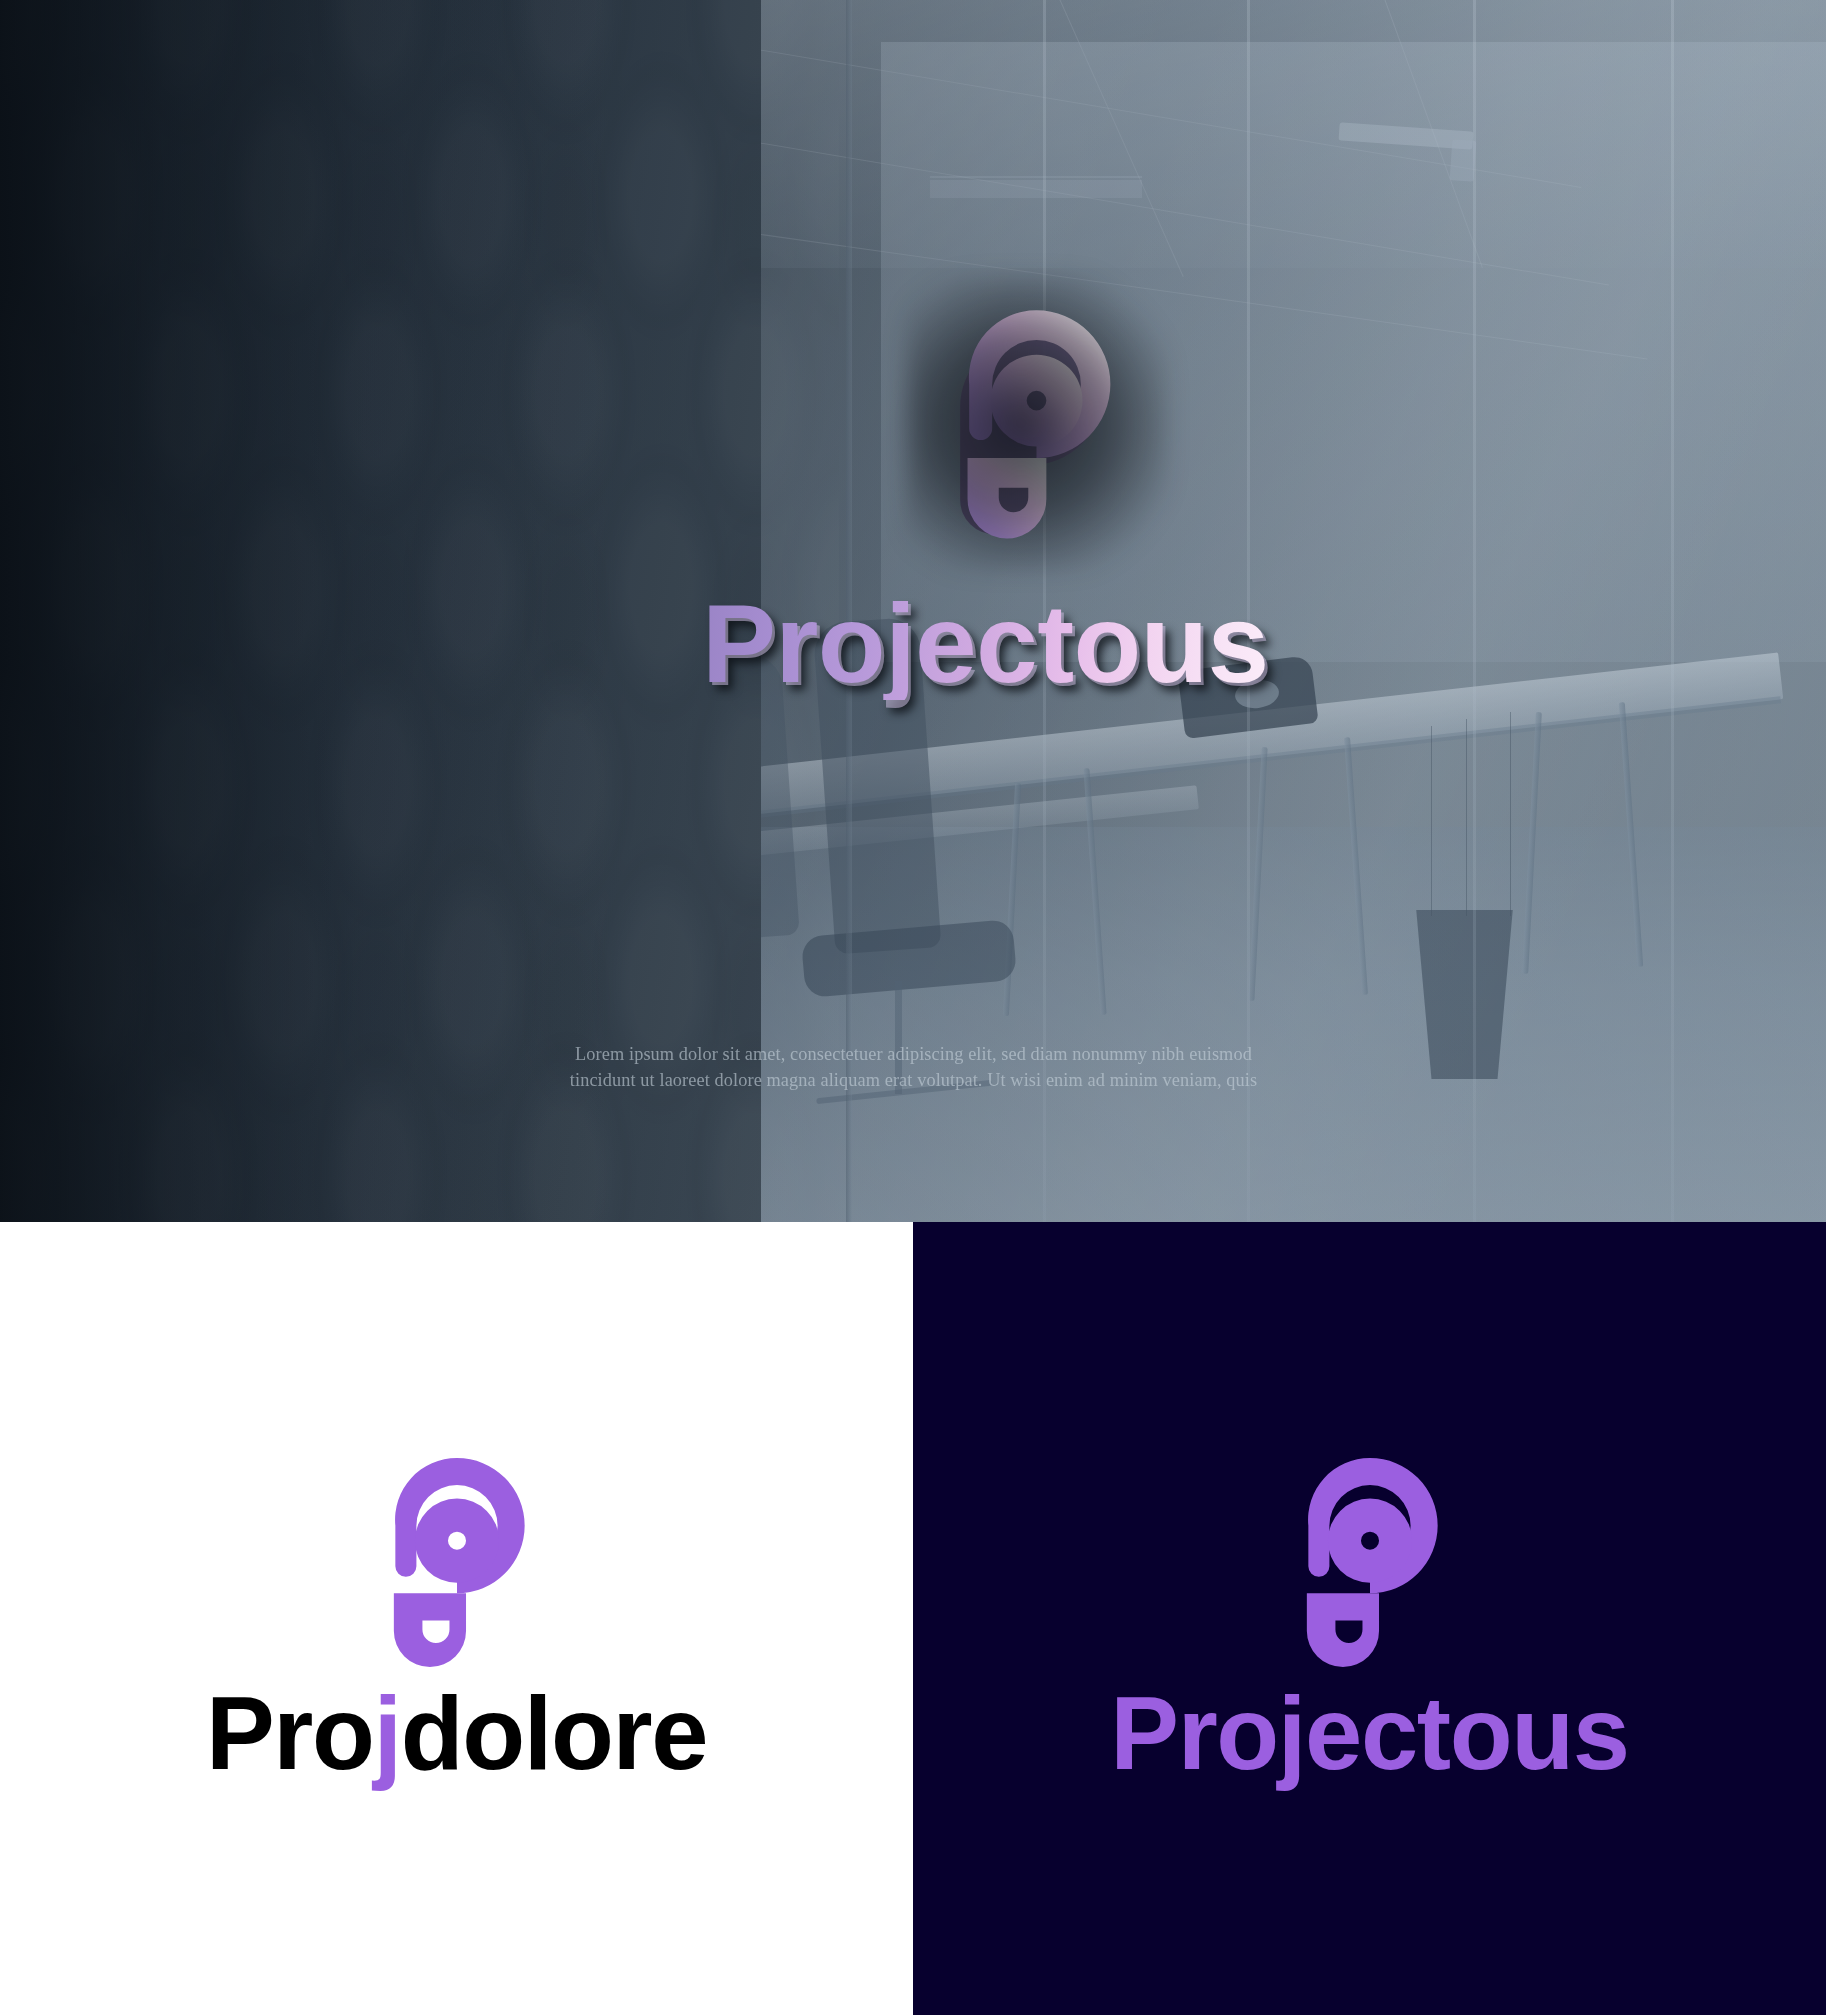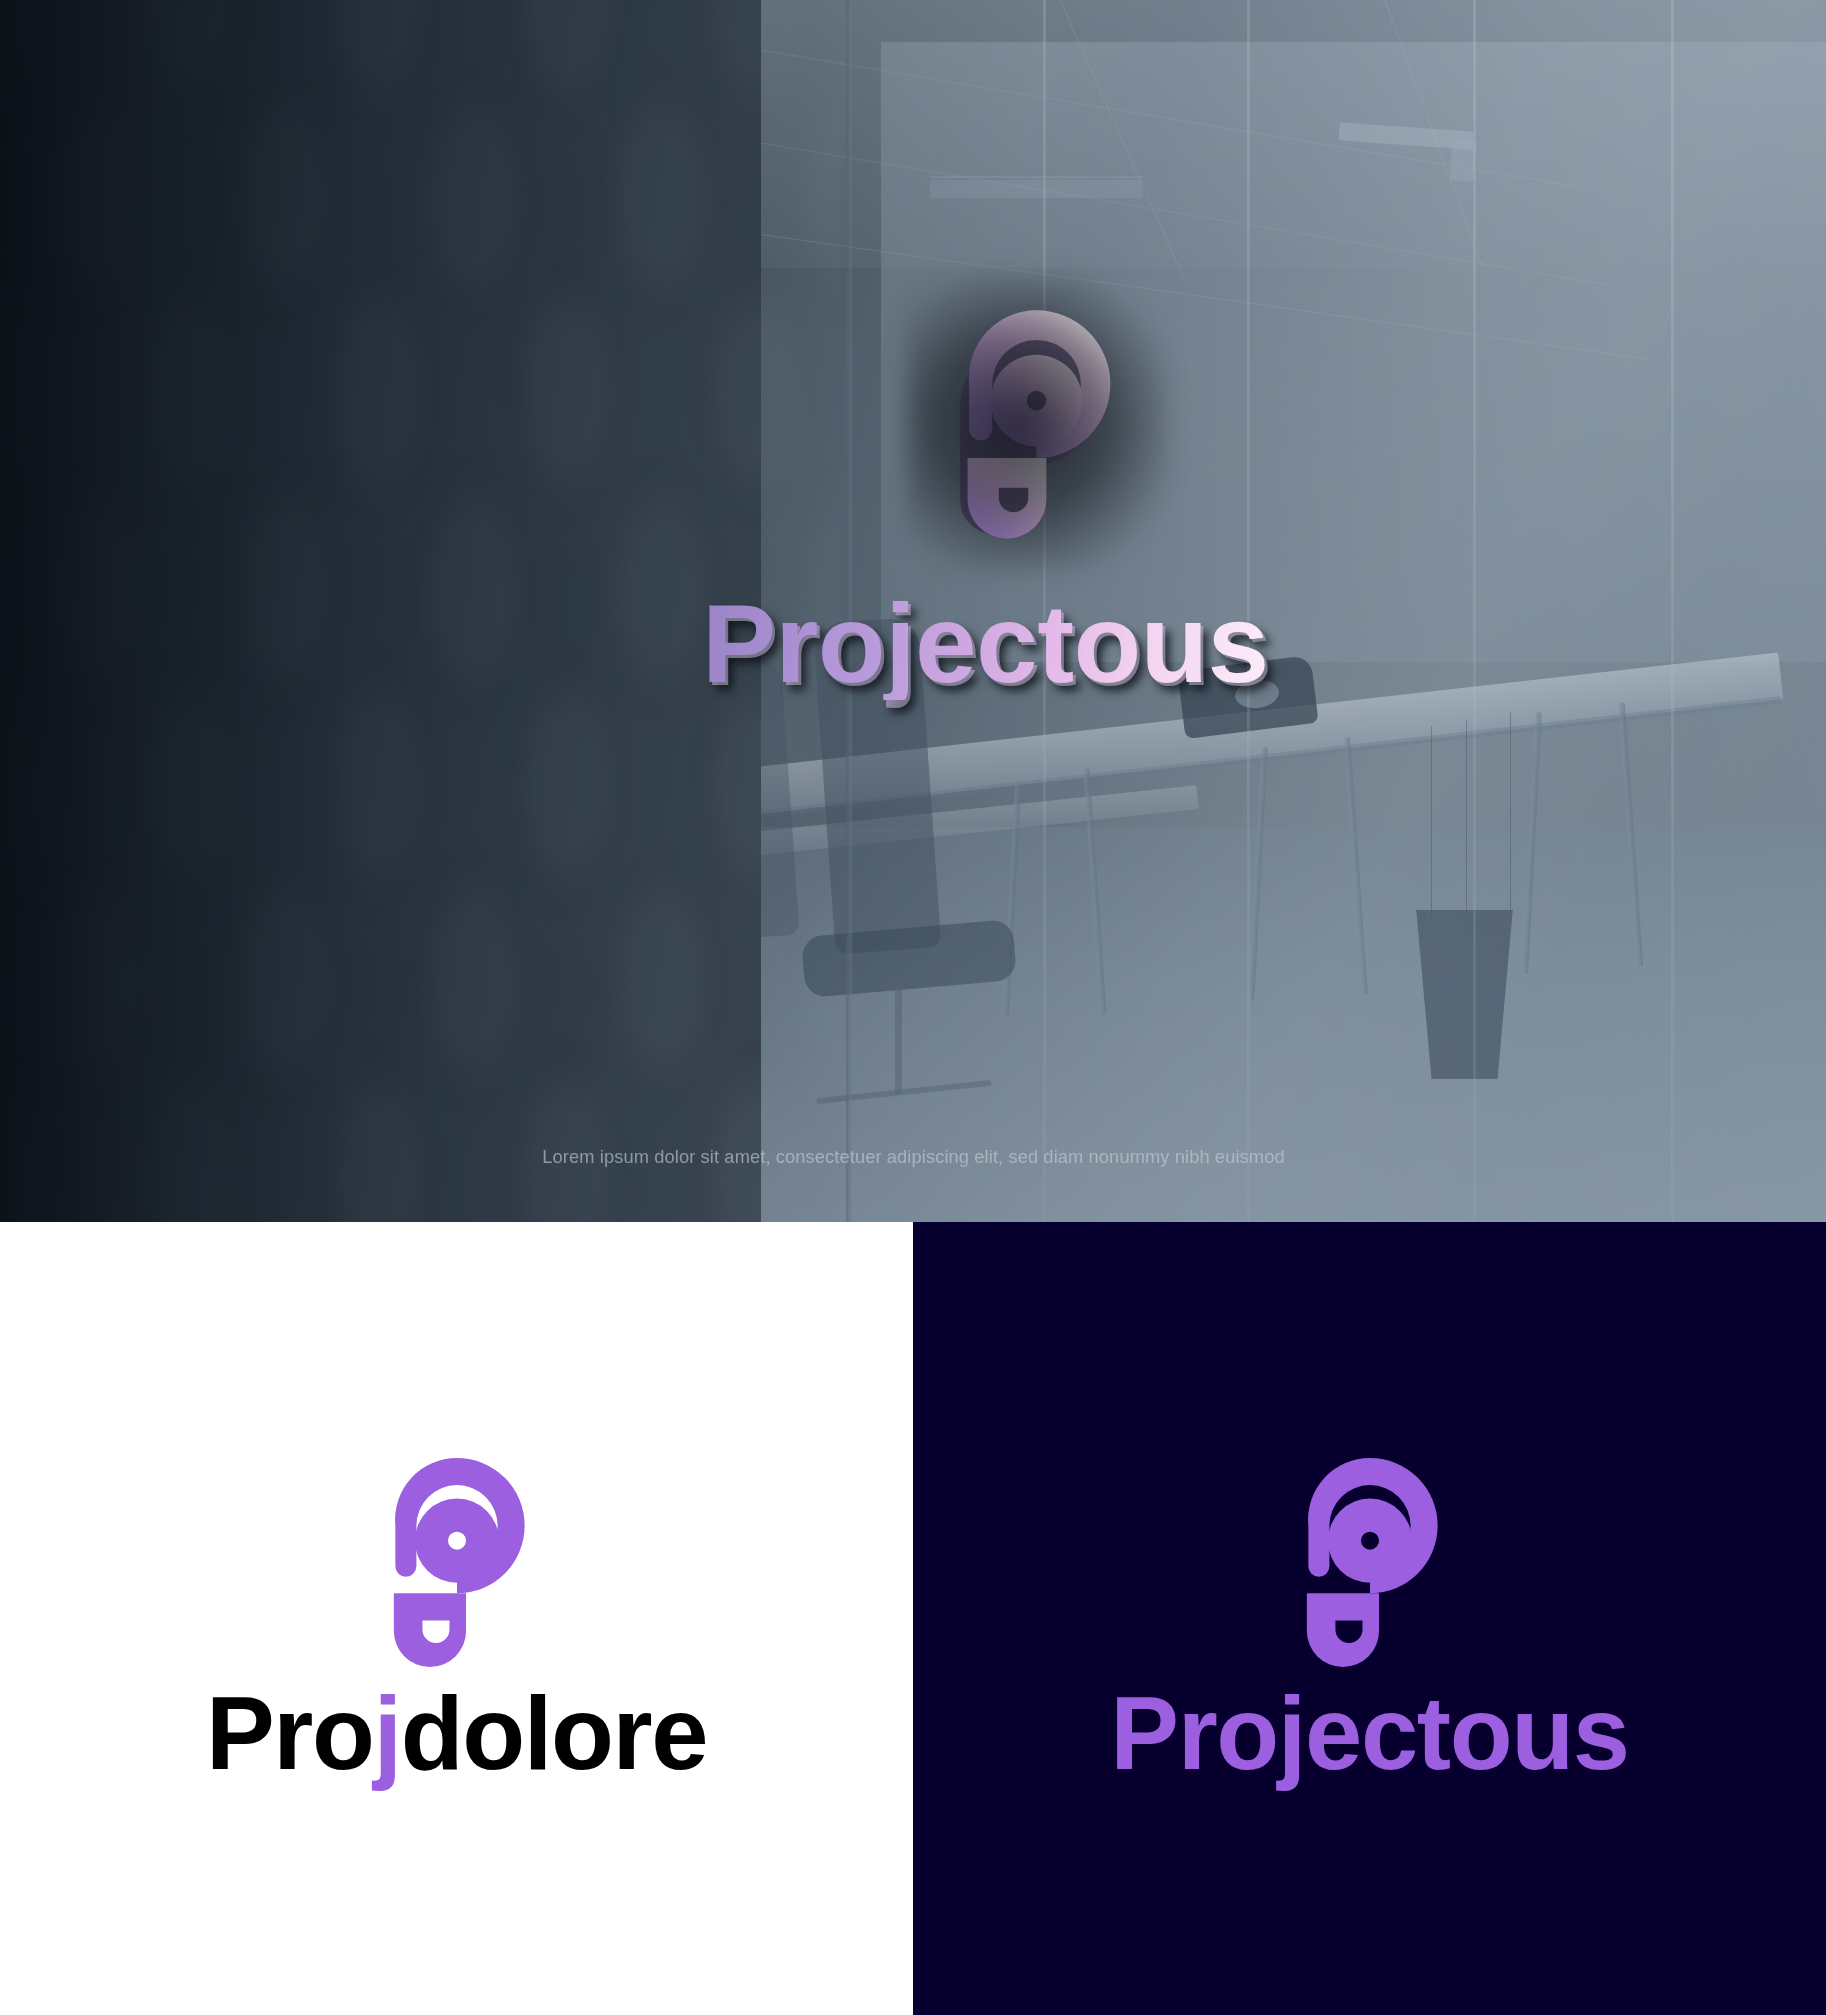--- a/index.html
+++ b/index.html
@@ -151,24 +151,24 @@
   }
   .sign-word-extrude {
     position:absolute; left:0; top:0; width:100%;
     font-size:111px; font-weight:700; letter-spacing:-0.7px; line-height:1;
     white-space:nowrap; color:rgba(200,185,220,.55);
     transform:translate(2.8px,2.8px);
   }
 
   
   .caption {
-    position:absolute; left:0; top:1144px; width:1827px;
+    position:absolute; left:0; top:1042px; width:1827px;
     text-align:center; color:rgba(196,206,216,.62);
     font-size:18.3px; line-height:1.42; letter-spacing:0.1px;
-    font-family:Liberation Sans, sans-serif;
+    font-family:Liberation Serif, serif;
   }
 
   
   .variants {
     position:absolute; left:0; top:1222px;
     width:1827px; height:793px;
     display:flex;
   }
   .variant {
     width:913px; height:793px;
@@ -322,20 +322,21 @@
 
     <div class="sign-word">
       <div class="sign-word-shadow">Projectous</div>
       <div class="sign-word-extrude">Projectous</div>
       <div class="sign-word-face">Projectous</div>
     </div>
   </div>
 
   <div class="caption">
     <div>Lorem ipsum dolor sit amet, consectetuer adipiscing elit, sed diam nonummy nibh euismod</div>
+    <div>tincidunt ut laoreet dolore magna aliquam erat volutpat. Ut wisi enim ad minim veniam, quis</div>
   </div>
 </div>
 
 <div class="variants">
 
   <div class="variant light">
     <div class="mark-wrap">
       <svg width="226" height="212" viewBox="0 0 240 282" aria-hidden="true">
         <g fill="#9b5fe0">
           <path d="M120 8 A 90 90 0 1 1 120 188 L 120 152 A 54 54 0 1 0 66 98 L 66 152 A 14 14 0 0 1 38 152 L 38 98 A 82 82 0 0 1 120 8 Z"></path>

